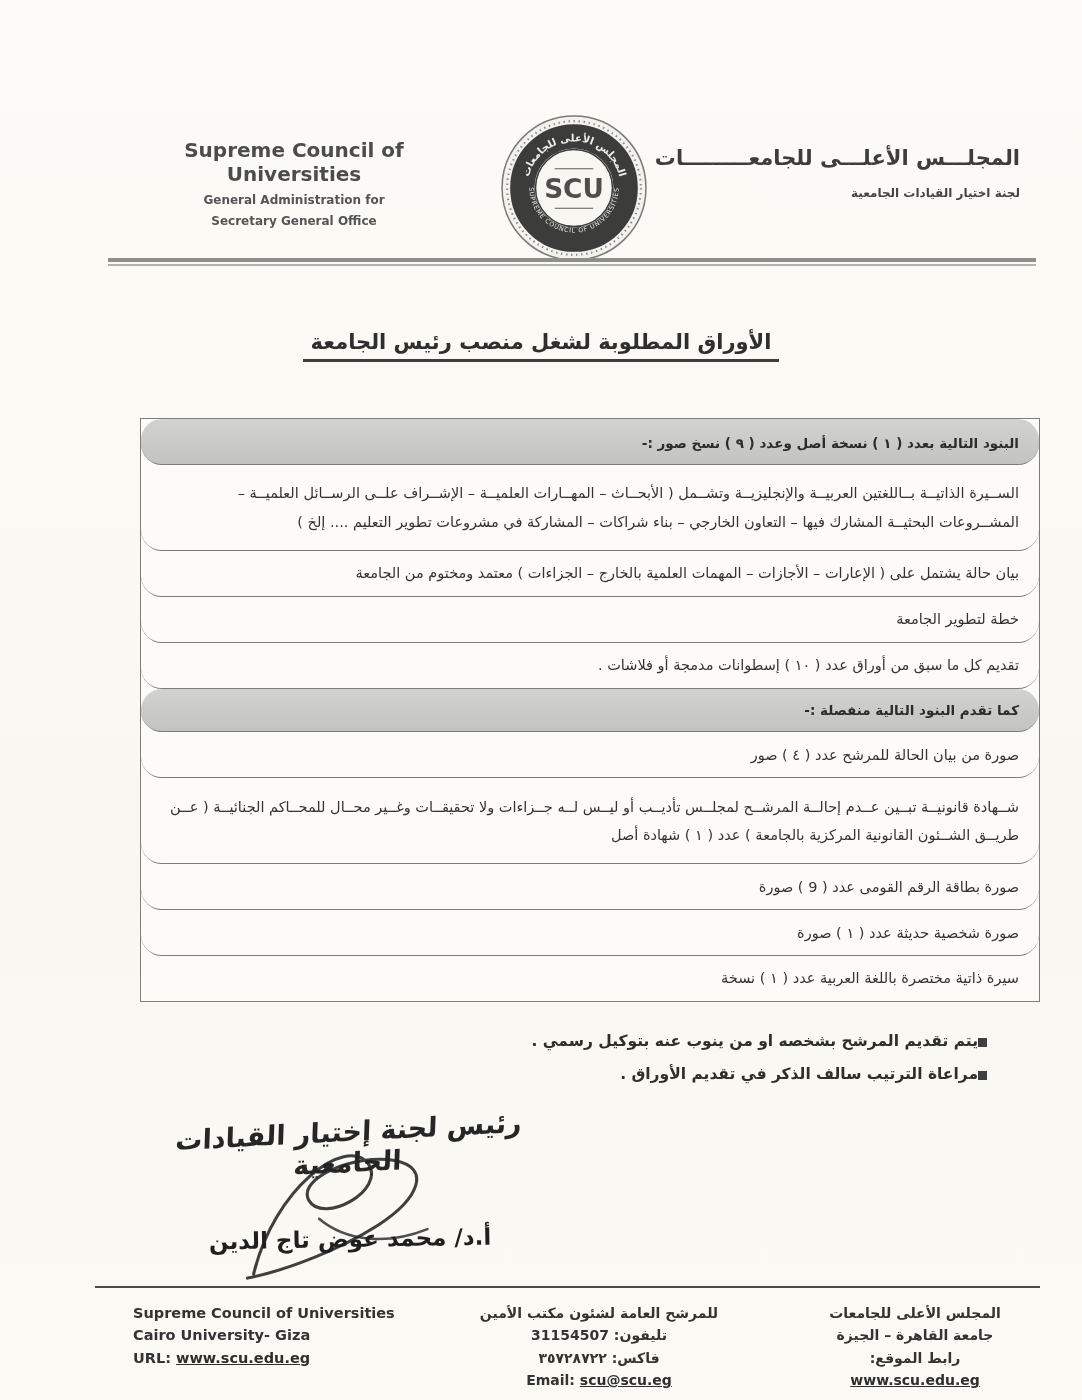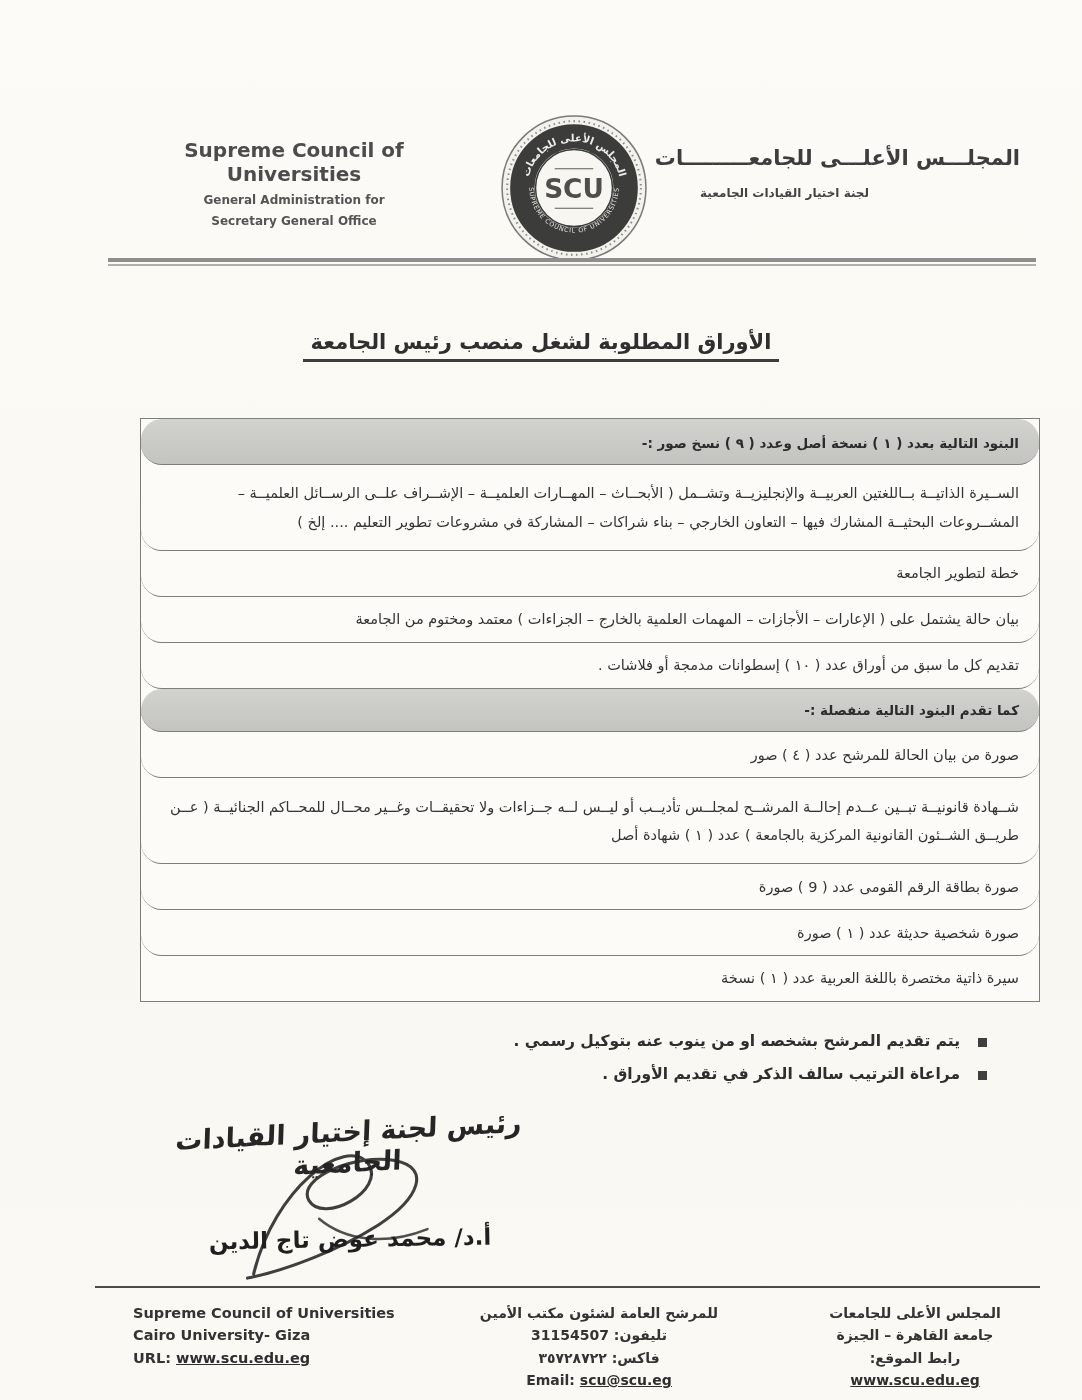--- a/index.html
+++ b/index.html
@@ -16,21 +16,21 @@
     box-shadow: 0 0 10px rgba(0,0,0,.3);
   }
 
   
   .header-english { position: absolute; top: 138px; left: 118px; width: 352px; text-align: center; color: #4c4c4c; }
   .he1 { font-size: 20px; font-weight: bold; }
   .he2, .he3 { font-size: 12px; font-weight: bold; margin-top: 7px; color: #545454; }
 
   .logo-wrap { position: absolute; top: 112px; left: 498px; width: 152px; height: 152px; }
 
-  .header-arabic { position: absolute; top: 146px; right: 62px; width: 320px; text-align: left; direction: rtl; }
+  .header-arabic { position: absolute; top: 146px; right: 62px; width: 320px; text-align: right; direction: rtl; }
   .ha1 { font-size: 21px; font-weight: bold; color: #3d3d3d; white-space: nowrap; }
   .ha2 { font-size: 12px; font-weight: bold; margin-top: 16px; color: #444; }
 
   .header-rule {
     position: absolute; top: 258px; left: 108px; width: 928px; height: 8px;
     border-top: 4px solid #8e8e8c;
     border-bottom: 2px solid #b0b0ad;
   }
 
   
@@ -59,21 +59,21 @@
     font-weight: bold; font-size: 13.5px; color: #2c2c2c;
   }
   .h-hdr1 { min-height: 46px; align-items: flex-end; }
   .h-hdr2 { min-height: 34px; }
   .h-lg { min-height: 86px; }
   .h-md { min-height: 46px; }
   .h-sm { min-height: 40px; }
 
   
   .notes { position: absolute; top: 1032px; right: 95px; width: 650px; direction: rtl; }
-  .note { display: flex; align-items: flex-start; gap: 18px; margin-bottom: 15px;
+  .note { display: flex; align-items: flex-start; gap: 0; margin-bottom: 15px;
           font-size: 15.5px; font-weight: 600; color: #2e2e2e; }
   .bullet { width: 9px; height: 9px; background: #3f3f3f; margin-top: 6px; flex: none; }
 
   
   .sig-title {
     position: absolute; top: 1116px; left: 148px; width: 400px;
     font-size: 27px; font-weight: bold; color: #262626;
     direction: rtl; text-align: center;
     transform: rotate(-3deg) skewX(-5deg);
   }
@@ -141,24 +141,24 @@
   </div>
 
   <div class="doc-table">
     <div class="trow shaded h-hdr1">
       <span>البنود التالية بعدد ( ١ ) نسخة أصل وعدد ( ٩ ) نسخ صور :-</span>
     </div>
     <div class="trow h-lg">
       <span>الســيرة الذاتيــة بــاللغتين العربيــة والإنجليزيــة وتشــمل ( الأبحــاث – المهــارات العلميــة – الإشــراف علــى الرســائل العلميــة – المشــروعات البحثيــة المشارك فيها – التعاون الخارجي – بناء شراكات – المشاركة في مشروعات تطوير التعليم .... إلخ )</span>
     </div>
     <div class="trow h-md">
+      <span>بيان حالة يشتمل على ( الإعارات – الأجازات – المهمات العلمية بالخارج – الجزاءات ) معتمد ومختوم من الجامعة</span>
+    </div>
+    <div class="trow h-md">
       <span>خطة لتطوير الجامعة</span>
-    </div>
-    <div class="trow h-md">
-      <span>بيان حالة يشتمل على ( الإعارات – الأجازات – المهمات العلمية بالخارج – الجزاءات ) معتمد ومختوم من الجامعة</span>
     </div>
     <div class="trow h-md">
       <span>تقديم كل ما سبق من أوراق عدد ( ١٠ ) إسطوانات مدمجة أو فلاشات .</span>
     </div>
     <div class="trow shaded h-hdr2">
       <span>كما تقدم البنود التالية منفصلة :-</span>
     </div>
     <div class="trow h-md">
       <span>صورة من بيان الحالة للمرشح عدد ( ٤ ) صور</span>
     </div>

